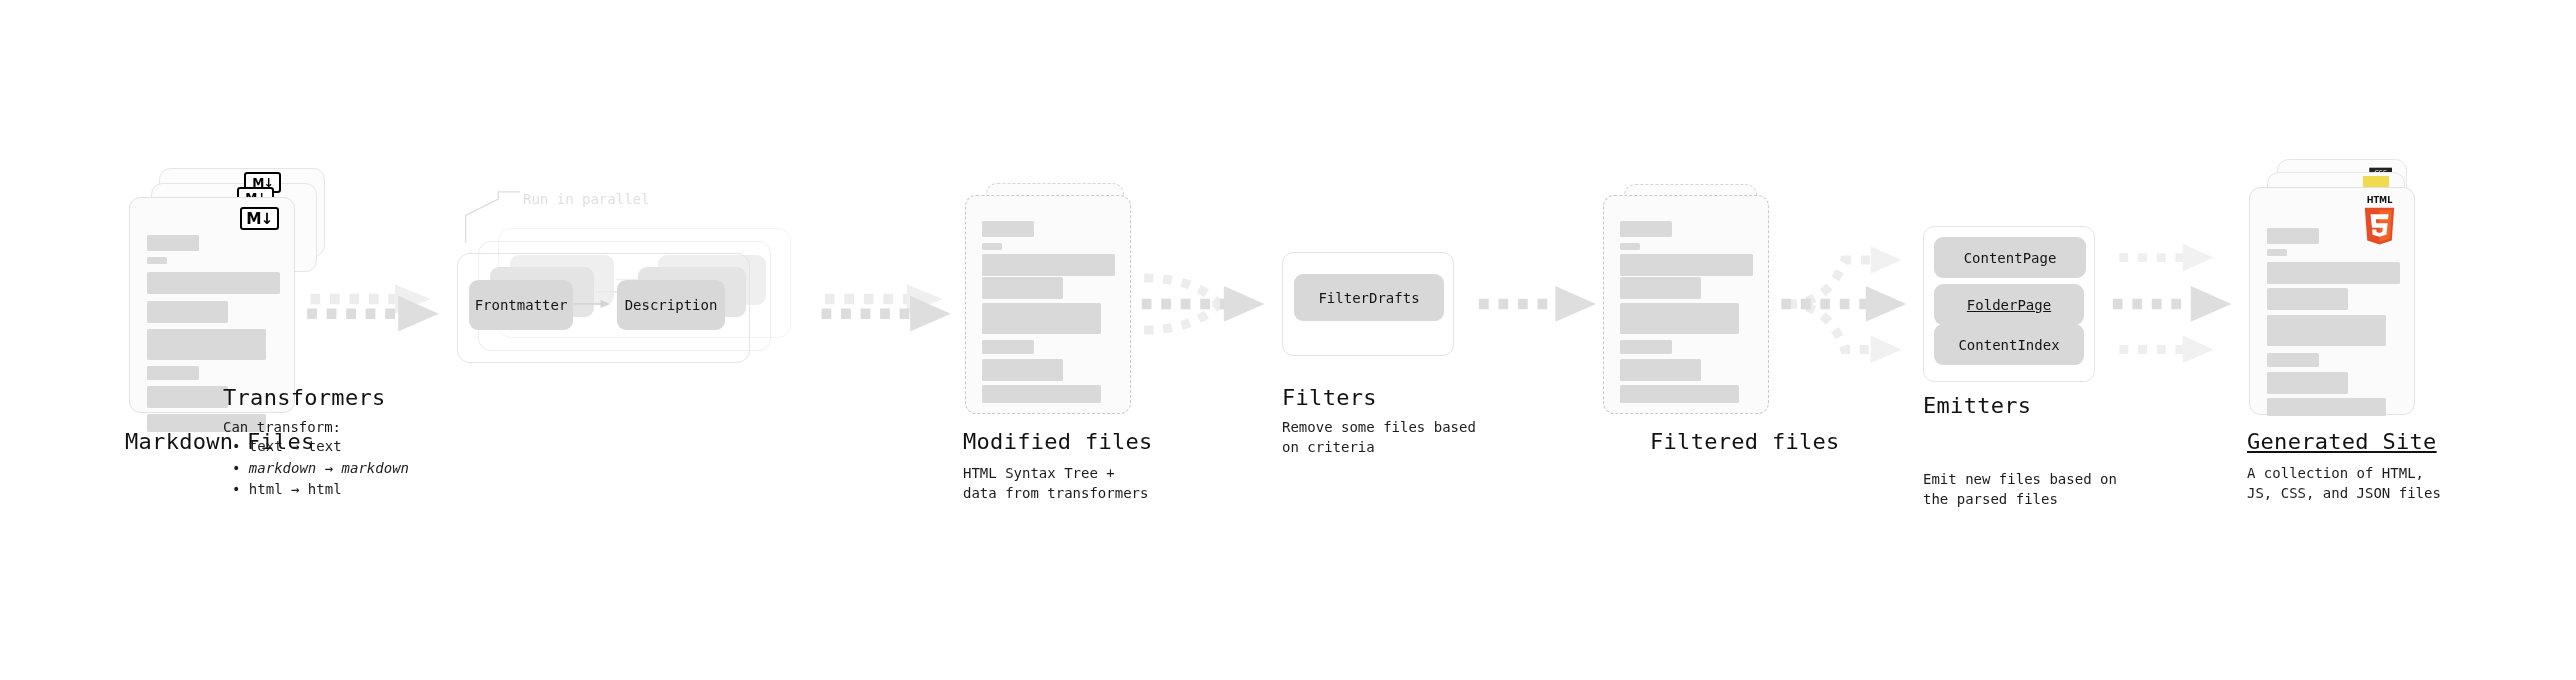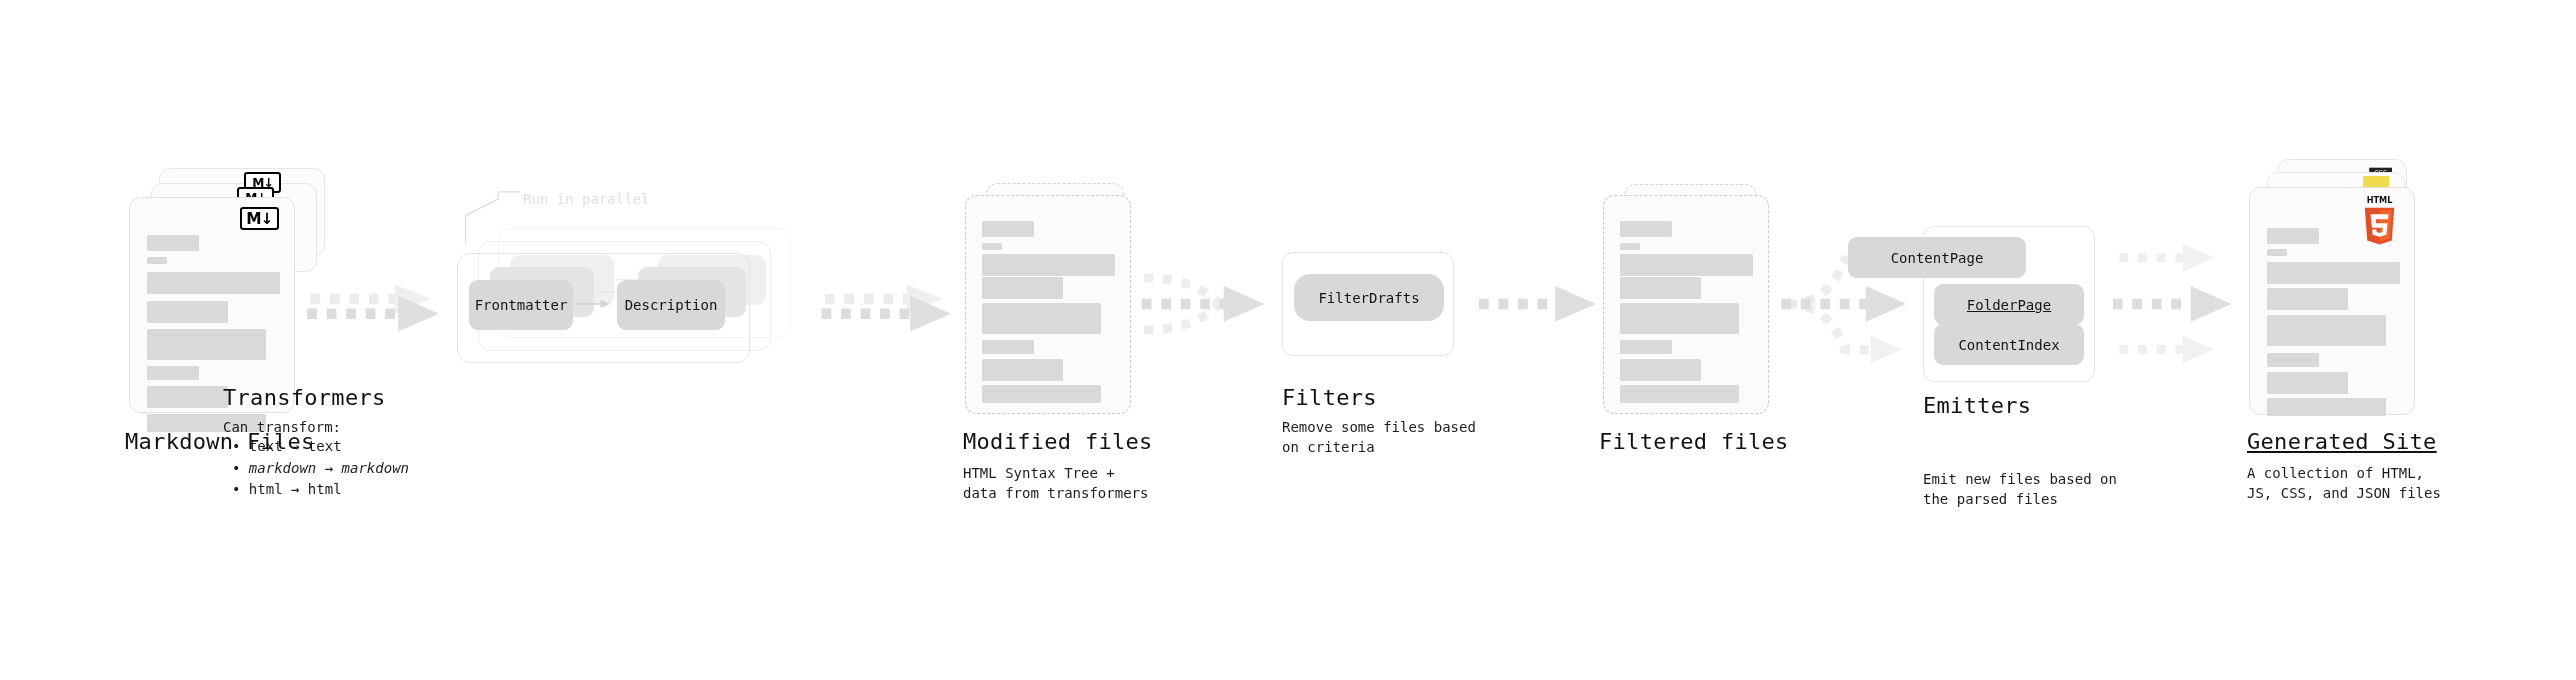--- a/index.html
+++ b/index.html
@@ -173,21 +173,21 @@
 
   <svg class="lay" width="2576" height="681" viewBox="0 0 3170 838">
     <path d="M1408 342 Q1470 342 1500 374" fill="none" stroke="#ededed" stroke-width="11" stroke-dasharray="11 12"></path>
     <path d="M1408 406 Q1470 406 1500 374" fill="none" stroke="#ededed" stroke-width="11" stroke-dasharray="11 12"></path>
     <line x1="1405" y1="374" x2="1510" y2="374" stroke="#dcdcdc" stroke-width="13" stroke-dasharray="12 12"></line>
     <polygon points="1506,352 1556,374 1506,396" fill="#dedede"></polygon>
   </svg>
 
   <div>
     <div class="emitbox" style="left:1282px;top:252px;width:172px;height:104px;"></div>
-    <div class="pill" style="left:1294px;top:274px;width:150px;height:47px;border-radius:16px;">
+    <div class="pill" style="left:1294px;top:274px;width:150px;height:47px;">
       <span>FilterDrafts</span>
     </div>
 
     <div class="title" style="left:1282px;top:385px;">Filters</div>
     <div class="sub" style="left:1282px;top:417px;">Remove some files based
 on criteria</div>
   </div>
 
   <svg class="lay" width="2576" height="681" viewBox="0 0 3170 838">
     <line x1="1820" y1="374" x2="1918" y2="374" stroke="#dcdcdc" stroke-width="13" stroke-dasharray="12 12"></line>
@@ -200,35 +200,35 @@
 
     <div class="bar" style="left:1620px;top:221px;width:52px;height:16.3px;"></div>
     <div class="bar" style="left:1620px;top:243px;width:19.5px;height:6.5px;"></div>
     <div class="bar" style="left:1620px;top:254px;width:133px;height:22px;"></div>
     <div class="bar" style="left:1620px;top:277px;width:81px;height:22px;"></div>
     <div class="bar" style="left:1620px;top:303px;width:119px;height:31px;"></div>
     <div class="bar" style="left:1620px;top:340px;width:52px;height:14px;"></div>
     <div class="bar" style="left:1620px;top:359px;width:81px;height:22px;"></div>
     <div class="bar" style="left:1620px;top:385px;width:119px;height:18px;"></div>
 
-    <div class="title" style="left:1599px;top:429px;">Filtered files</div>
+    <div class="title" style="left:1650px;top:429px;">Filtered files</div>
   </div>
 
   <svg class="lay" width="2576" height="681" viewBox="0 0 3170 838">
     <path d="M2200 374 Q2250 374 2270 320 L2305 320" fill="none" stroke="#ededed" stroke-width="11" stroke-dasharray="11 12"></path>
     <polygon points="2302,303 2340,320 2302,337" fill="#f1f1f1"></polygon>
     <path d="M2200 374 Q2250 374 2270 430 L2305 430" fill="none" stroke="#ededed" stroke-width="11" stroke-dasharray="11 12"></path>
     <polygon points="2302,413 2340,430 2302,447" fill="#f1f1f1"></polygon>
     <line x1="2192" y1="374" x2="2300" y2="374" stroke="#dcdcdc" stroke-width="13" stroke-dasharray="12 12"></line>
     <polygon points="2296,352 2346,374 2296,396" fill="#dedede"></polygon>
   </svg>
 
   <div>
     <div class="emitbox" style="left:1923px;top:226px;width:172px;height:156px;"></div>
-    <div class="pill" style="left:1848px;top:237px;width:178px;height:41px;">
+    <div class="pill" style="left:1934px;top:237px;width:152px;height:41px;">
       <span>ContentPage</span>
     </div>
     <div class="pill" style="left:1934px;top:284px;width:150px;height:41px;text-decoration:underline;">
       <span>FolderPage</span>
     </div>
     <div class="pill" style="left:1934px;top:324px;width:150px;height:41px;">
       <span>ContentIndex</span>
     </div>
 
     <div class="title" style="left:1923px;top:393px;">Emitters</div>

